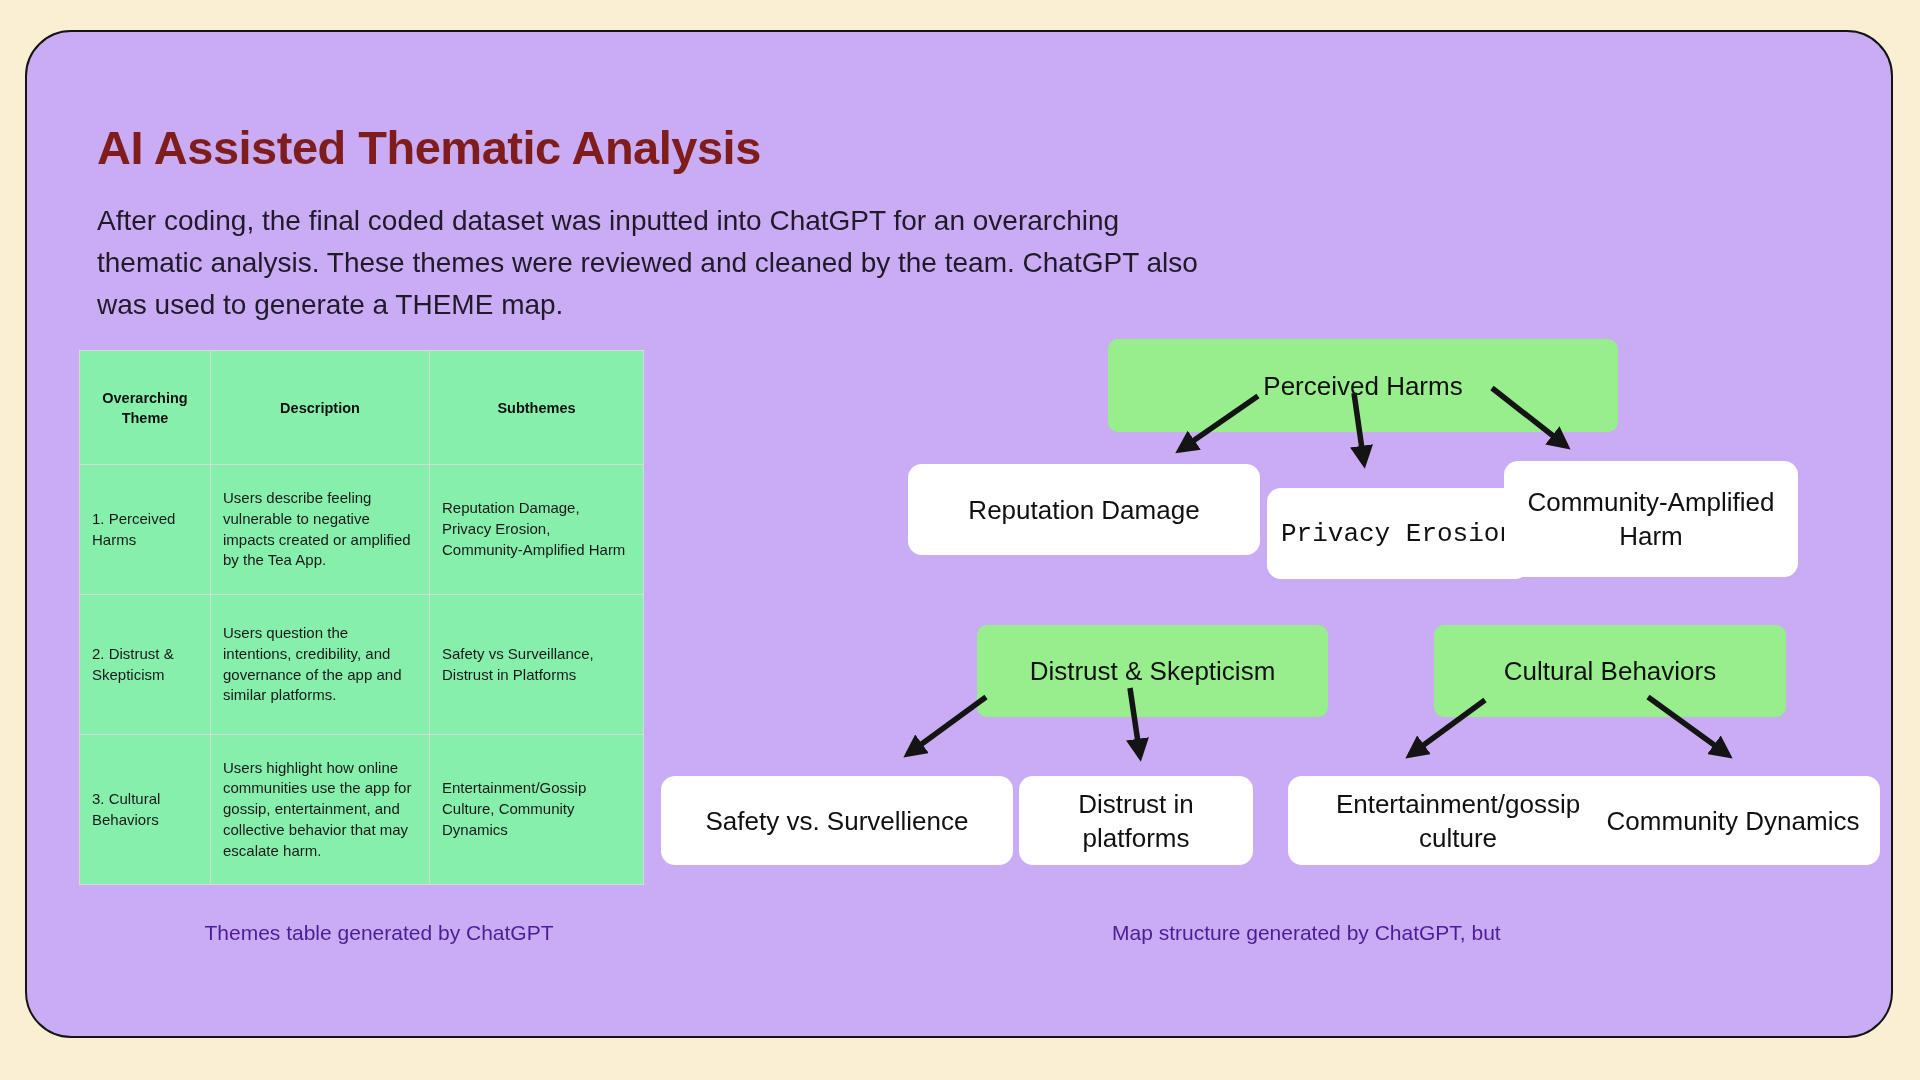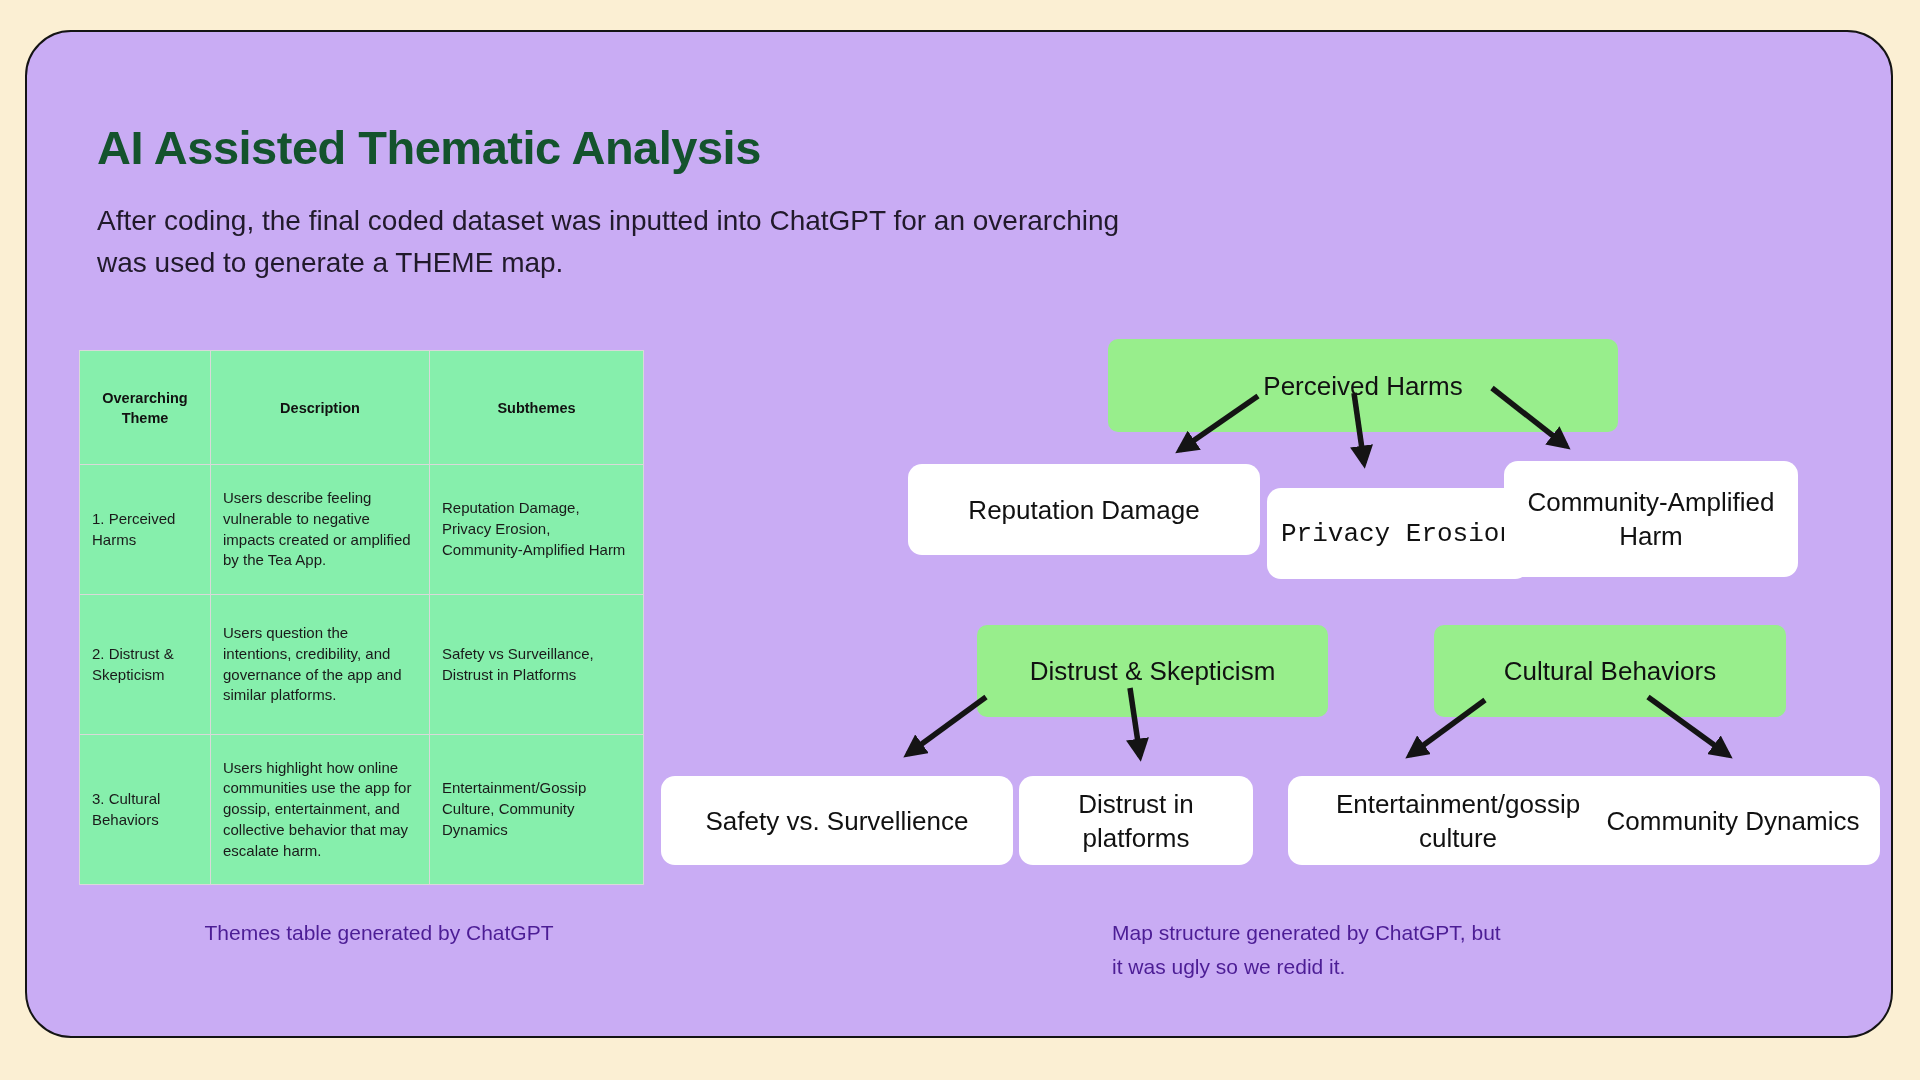--- a/index.html
+++ b/index.html
@@ -14,21 +14,21 @@
   .card {
     position: absolute; left: 25px; top: 30px;
     width: 1864px; height: 1004px;
     background: #C9ACF4;
     border: 2.5px solid #141414;
     border-radius: 46px;
   }
   .title {
     position: absolute; left: 70px; top: 88px;
     font-size: 47px; font-weight: 800; letter-spacing: -0.5px;
-    color: #14532d;
+    color: #7f1d1d;
   }
   .subtitle {
     position: absolute; left: 70px; top: 168px;
     font-size: 28px; line-height: 42px; color: #211a2b;
     white-space: nowrap;
   }
   
   table.themes {
     position: absolute; left: 52px; top: 318px;
     border-collapse: collapse; table-layout: fixed;
@@ -67,20 +67,21 @@
 </head>
 <body>
 
 <div class="stage">
   <div class="card">
 
     <div class="title">AI Assisted Thematic Analysis</div>
 
     <div class="subtitle">
       <div>After coding, the final coded dataset was inputted into ChatGPT for an overarching</div>
+      <div>thematic analysis. These themes were reviewed and cleaned by the team. ChatGPT also</div>
       <div>was used to generate a THEME map.</div>
     </div>
 
     <table class="themes">
       <colgroup>
         <col style="width:131px">
           <col style="width:219px">
           <col style="width:214px">
       </colgroup>
       <tbody>
@@ -104,21 +105,20 @@
         <td>Users highlight how online communities use the app for gossip, entertainment, and collective behavior that may escalate harm.</td>
         <td>Entertainment/Gossip Culture, Community Dynamics</td>
       </tr>
     </tbody>
       </table>
 
     <div class="caption table-cap">Themes table generated by ChatGPT</div>
 
     <div class="caption map-cap">
       <div>Map structure generated by ChatGPT, but</div>
-      <div>it was ugly so we redid it.</div>
     </div>
   </div>
 
   <div class="node theme" style="left:1108px; top:327px; width:510px; height:93px;">Perceived Harms</div>
 
   <div class="node sub" style="left:908px; top:452px; width:352px; height:91px;">Reputation Damage</div>
   <div class="node sub" style="left:1267px; top:476px; width:262px; height:91px;font-family:Liberation Mono, monospace;">Privacy Erosion</div>
   <div class="node sub" style="left:1504px; top:449px; width:294px; height:116px;">Community-Amplified Harm</div>
 
   <div class="node theme" style="left:977px; top:613px; width:351px; height:92px;">Distrust &amp; Skepticism</div>

